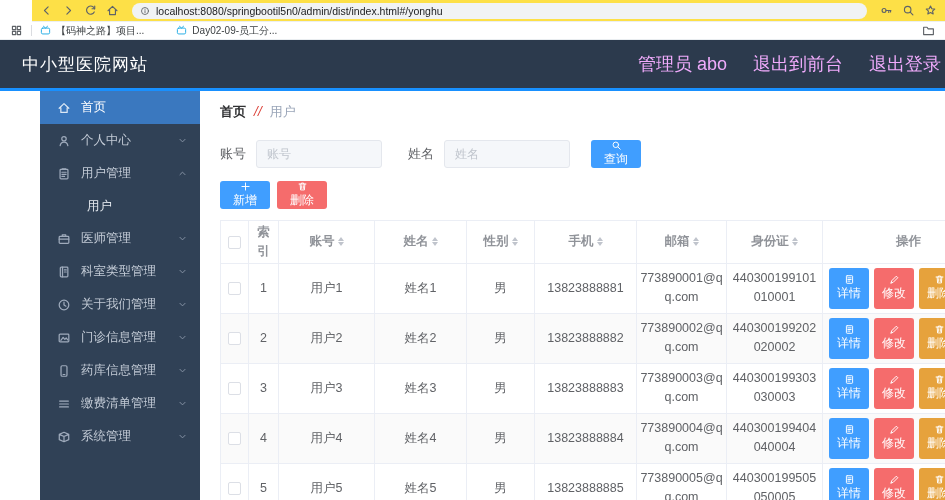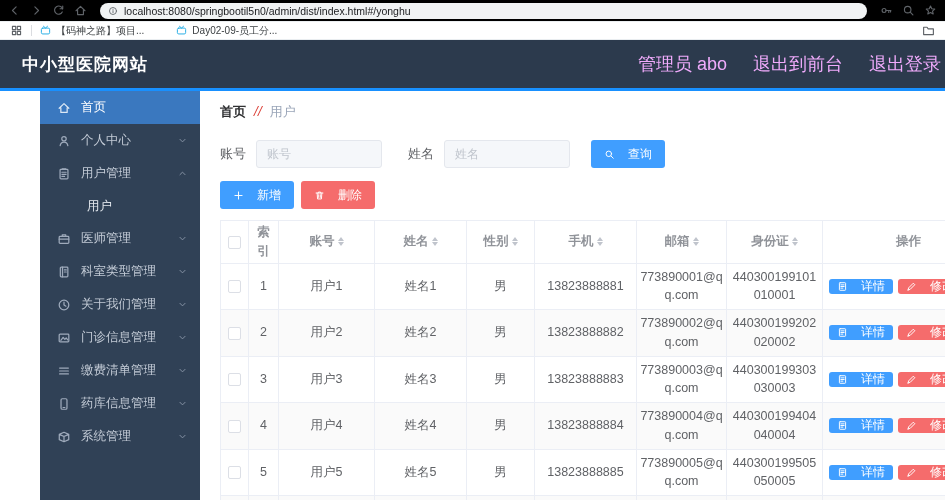--- a/index.html
+++ b/index.html
@@ -4,36 +4,36 @@
 <style>
   :root{
     --accent:#409eff; --danger:#f56c6c; --warning:#e6a23c;
     --header-bg:#2c3a4d; --sidebar-bg:#304156; --active-bg:#3a78bf; --strip:#1890ff;
   }
   *{margin:0;padding:0;box-sizing:border-box;}
   body{font-family:"Liberation Sans","DejaVu Sans",sans-serif;background:#888;}
   .screen{width:945px;height:500px;background:#fff;overflow:hidden;display:flex;flex-direction:column;position:relative;}
 
   
-  .chrome-bar{height:22px;flex:0 0 22px;display:flex;align-items:center;background:#000000;padding:0 8px;gap:9px;border-bottom:1px solid #eceff1;}
+  .chrome-bar{height:22px;flex:0 0 22px;display:flex;align-items:center;background:#fde047;padding:0 8px;gap:9px;border-bottom:1px solid #eceff1;margin-left:32px;}
   .cic{display:inline-flex;width:13px;height:13px;color:#5f6368;flex:0 0 auto;}
   .cic svg,.mic svg,.chev svg,.bic svg,.tvic svg{width:100%;height:100%;fill:none;stroke:currentColor;stroke-width:1.4;stroke-linecap:round;stroke-linejoin:round;}
   .addr{flex:1;height:16px;background:#f1f3f4;border-radius:8px;display:flex;align-items:center;padding:0 8px;gap:6px;margin:0 4px;}
   .addr .cic{width:10px;height:10px;}
   .url{font-size:10.5px;color:#202124;white-space:nowrap;overflow:hidden;}
 
   .bm-bar{height:18px;flex:0 0 18px;display:flex;align-items:center;background:#fff;padding:0 10px;gap:8px;border-bottom:1px solid #e9edf0;font-size:10px;color:#3c4043;}
   .divider{width:1px;height:11px;background:#dadce0;}
   .bm-item{display:inline-flex;align-items:center;gap:5px;white-space:nowrap;}
   .tvic{display:inline-flex;width:11px;height:11px;color:#23ade5;}
   .bm-right{margin-left:auto;}
 
   
   .app-header{height:48px;flex:0 0 48px;background:var(--header-bg);display:flex;align-items:center;padding:0 22px;color:#fff;}
-  .app-title{font-size:17px;font-weight:bold;letter-spacing:1px;}
+  .app-title{font-size:17px;font-weight:normal;letter-spacing:1px;}
   .hnav{margin-left:auto;margin-right:-18px;display:flex;gap:26px;font-size:18px;color:#f0abfc;white-space:nowrap;}
   .hnav span{cursor:pointer;}
   .strip{height:3px;flex:0 0 3px;background:var(--strip);}
 
   
   .page{flex:1;display:flex;min-height:0;margin-left:40px;}
   .sidebar{width:160px;flex:0 0 160px;background:var(--sidebar-bg);overflow:hidden;padding-top:0;}
   .mitem{height:33px;display:flex;align-items:center;padding:0 12px 0 17px;color:#c3cbd6;font-size:12.5px;position:relative;cursor:pointer;}
   .mitem.active{background:var(--active-bg);color:#fff;}
   .mic{display:inline-flex;width:14px;height:14px;margin-right:10px;color:#9fabbc;flex:0 0 auto;}
@@ -45,40 +45,40 @@
   .content{flex:1;background:#fff;overflow:hidden;padding:12px 0 0 20px;}
   .crumbs{display:flex;align-items:center;gap:8px;font-size:13px;height:18px;}
   .crumb-home{color:#303133;font-weight:bold;cursor:pointer;}
   .crumb-sep{color:#d9342b;font-family:"Liberation Serif","DejaVu Serif",serif;font-style:italic;font-weight:bold;font-size:14px;}
   .crumb-cur{color:#9aa5b8;}
 
   .filters{display:flex;align-items:center;margin-top:19px;gap:10px;font-size:13px;color:#606266;}
   .filters label{margin-right:0;}
   .filters input{width:126px;height:28px;background:#f5f7fa;border:1px solid #e4e7ed;border-radius:3px;padding:0 10px;font-size:12px;color:#606266;margin-right:16px;outline:none;font-family:inherit;}
   .filters input::placeholder{color:#bfc4cc;}
-  .btn{display:inline-flex;align-items:center;justify-content:center;gap:13px;height:28px;padding:0 13px;border:none;border-radius:3px;color:#fff;font-size:12px;cursor:pointer;font-family:inherit;white-space:nowrap;}
+  .btn{display:inline-flex;align-items:center;justify-content:center;gap:0;height:28px;padding:0 13px;border:none;border-radius:3px;color:#fff;font-size:12px;cursor:pointer;font-family:inherit;white-space:nowrap;flex-direction:column;}
   .btn .bic{display:inline-flex;width:11px;height:11px;color:#fff;}
   .btn-blue{background:var(--accent);}
   .btn-red{background:var(--danger);}
   .btn-yellow{background:var(--warning);}
   .actions{display:flex;gap:7px;margin-top:13px;}
 
   table.grid{border-collapse:collapse;table-layout:fixed;margin-top:11px;width:774px;}
   .grid th,.grid td{border:1px solid #ebeef5;font-size:12.5px;text-align:center;vertical-align:middle;word-break:break-all;line-height:1.5;}
   .grid th{height:40px;color:#909399;font-weight:bold;padding:2px 3px;}
   .grid td{height:41px;color:#606266;padding:4px 3px;}
   .grid tbody tr:nth-child(even) td{background:#fafafa;}
   .th-inner{display:inline-flex;align-items:center;justify-content:center;gap:3px;}
   .caret{display:inline-flex;flex-direction:column;gap:1px;}
   .caret i{display:block;width:0;height:0;border-left:3.5px solid transparent;border-right:3.5px solid transparent;}
   .caret .up{border-bottom:4.5px solid #c0c4cc;}
   .caret .down{border-top:4.5px solid #c0c4cc;}
   .cb{display:inline-block;width:13px;height:13px;border:1px solid #dcdfe6;border-radius:2px;background:#fff;vertical-align:middle;cursor:pointer;}
   .row-actions{display:flex;gap:5px;justify-content:flex-start;padding-left:3px;}
-  .row-actions .btn{height:15px;padding:0 8px;}
+  .row-actions .btn{height:41px;padding:0 8px;}
 </style>
 </head>
 <body>
 
 <div class="screen">
 
   <div class="chrome-bar">
     <span class="cic">
         <svg viewBox="0 0 16 16">
           <path d="M10 3.5 5.5 8l4.5 4.5"></path>
@@ -263,38 +263,38 @@
           <span class="mlabel">门诊信息管理</span>
           <span class="chev">
             <svg viewBox="0 0 16 16">
               <path d="M4.3 6.3 8 10l3.7-3.7"></path>
             </svg>
           </span>
         </div>
         <div class="mitem">
           <span class="mic">
             <svg viewBox="0 0 16 16">
-              <path d="M3 4.6h10M3 8h10M3 11.4h10"></path>
-            </svg>
-          </span>
-          <span class="mlabel">缴费清单管理</span>
-          <span class="chev">
-            <svg viewBox="0 0 16 16">
-              <path d="M4.3 6.3 8 10l3.7-3.7"></path>
-            </svg>
-          </span>
-        </div>
-        <div class="mitem">
-          <span class="mic">
-            <svg viewBox="0 0 16 16">
               <rect x="4.6" y="2" width="6.8" height="12" rx="1.4"></rect>
               <path d="M7 12h2"></path>
             </svg>
           </span>
           <span class="mlabel">药库信息管理</span>
+          <span class="chev">
+            <svg viewBox="0 0 16 16">
+              <path d="M4.3 6.3 8 10l3.7-3.7"></path>
+            </svg>
+          </span>
+        </div>
+        <div class="mitem">
+          <span class="mic">
+            <svg viewBox="0 0 16 16">
+              <path d="M3 4.6h10M3 8h10M3 11.4h10"></path>
+            </svg>
+          </span>
+          <span class="mlabel">缴费清单管理</span>
           <span class="chev">
             <svg viewBox="0 0 16 16">
               <path d="M4.3 6.3 8 10l3.7-3.7"></path>
             </svg>
           </span>
         </div>
         <div class="mitem">
           <span class="mic">
             <svg viewBox="0 0 16 16">
               <path d="M2.6 5 8 2.6 13.4 5v6L8 13.4 2.6 11zM2.6 5 8 7.4 13.4 5M8 7.4v6"></path>

